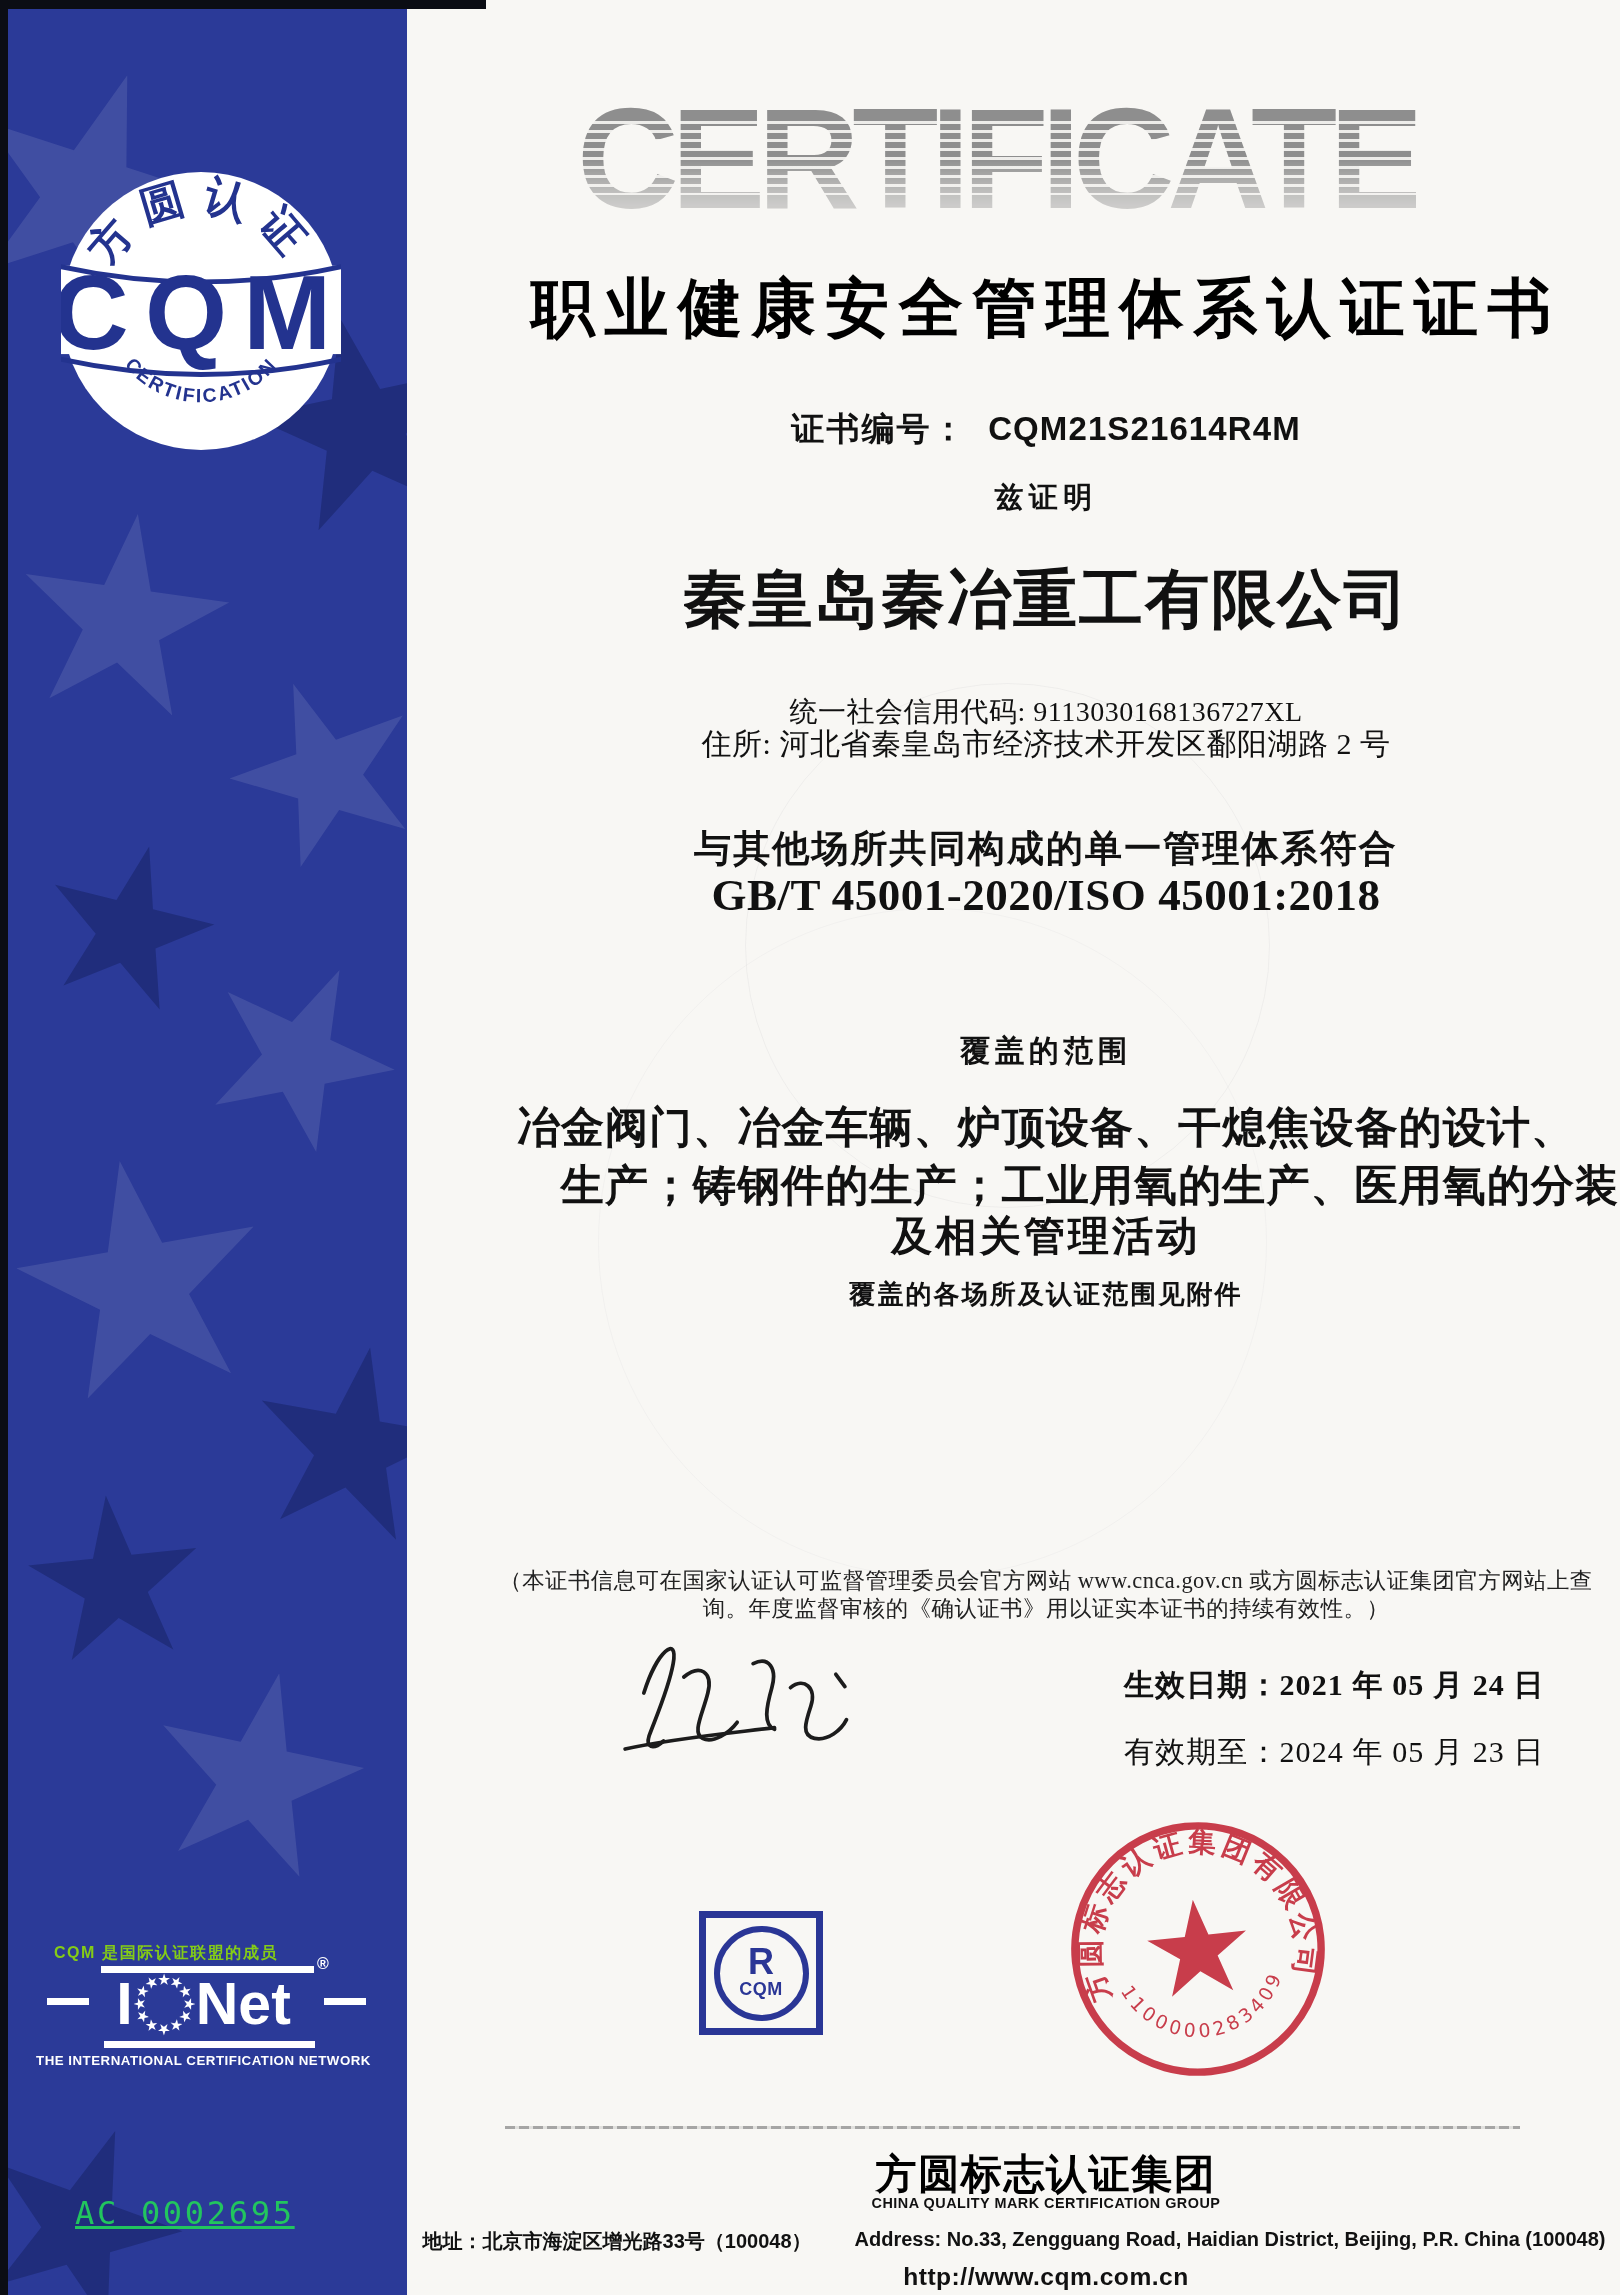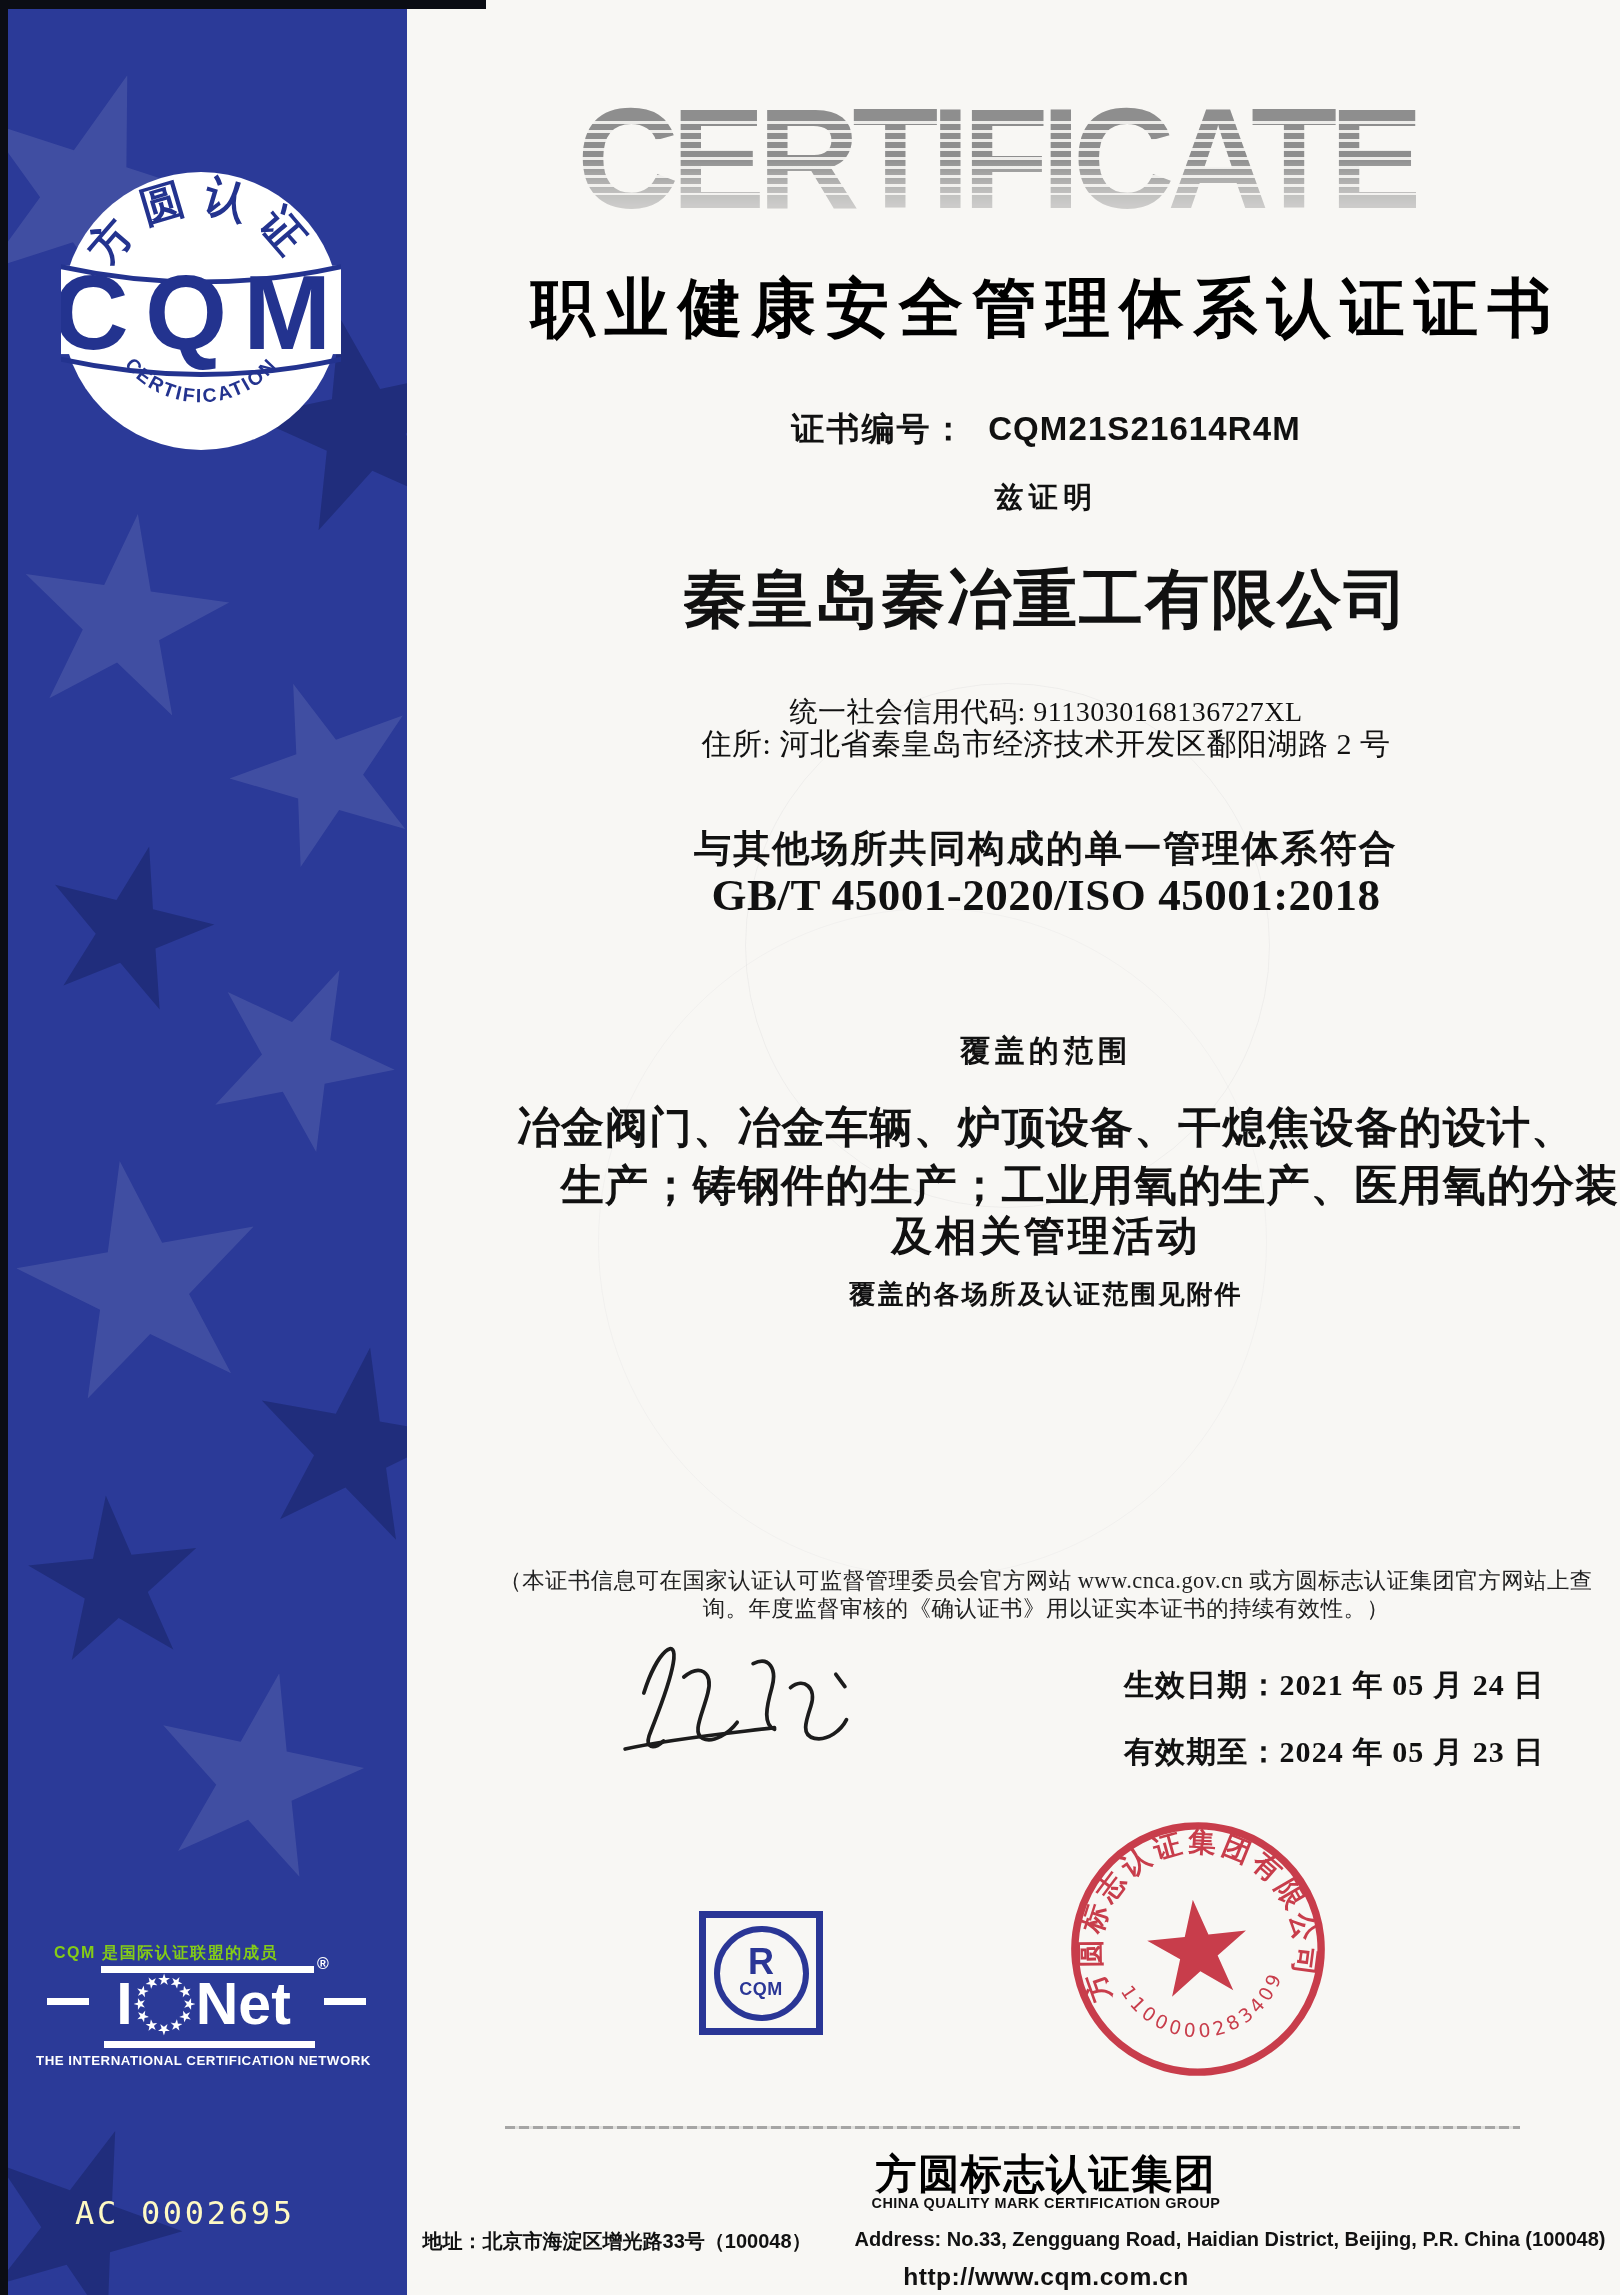--- a/index.html
+++ b/index.html
@@ -33,23 +33,23 @@
     display:flex;align-items:center;justify-content:center;color:#fff;
     font-size:59px;font-weight:700;font-family:"Liberation Sans",sans-serif;}
   .iq-q{display:inline-block;position:relative;width:61px;height:61px;margin:0 1.1px;}
   .iq-q .s{position:absolute;left:50%;top:50%;font-size:13px;color:#fff;
     transform:translate(-50%,-50%) rotate(var(--a)) translateY(-25px);}
   .iq-dash{position:absolute;top:1998px;width:42px;height:7px;background:#fff;}
   .iq-dash.l{left:47px;} .iq-dash.r{left:324px;}
   .iq-bar-bottom{position:absolute;left:104px;top:2041px;width:211px;height:7px;background:#fff;}
   .iq-tagline{position:absolute;left:0;top:2053px;width:407px;text-align:center;
     color:#fff;font-size:13.3px;font-weight:700;letter-spacing:0.5px;}
-  .serial{position:absolute;left:75px;top:2194px;color:#fef9c3;
+  .serial{position:absolute;left:75px;top:2194px;color:#22c55e;
     font-family:"DejaVu Sans Mono","Liberation Mono",monospace;
-    font-size:32px;letter-spacing:2.7px;}
+    font-size:32px;letter-spacing:2.7px;text-decoration:underline;}
   
   .content-line{position:absolute;left:407px;width:1214px;text-align:center;padding-left:32px;}
   .ghost{
     position:absolute;left:577px;top:75px;white-space:nowrap;
     font-size:141px;font-weight:700;letter-spacing:-7.5px;color:#8e8e8e;
     transform:scaleY(1.02);transform-origin:top left;
     -webkit-mask-image:linear-gradient(180deg,#000 0 50%,rgba(0,0,0,.5) 72%,rgba(0,0,0,.15) 100%);
     mask-image:linear-gradient(180deg,#000 0 50%,rgba(0,0,0,.5) 72%,rgba(0,0,0,.15) 100%);
   }
   .ghost-stripes{
@@ -67,21 +67,21 @@
   .standard{top:869px;font-size:45px;font-weight:700;letter-spacing:0.5px;font-family:"Liberation Serif",serif;}
   .scope-head{top:1031px;font-size:30px;font-weight:700;letter-spacing:4.3px;font-family:"Liberation Serif",serif;}
   .scope1{top:1099px;font-size:43px;font-weight:600;letter-spacing:1.1px;font-family:"Liberation Serif",serif;}
   .scope2{top:1157px;font-size:43px;font-weight:600;letter-spacing:1.1px;font-family:"Liberation Serif",serif;margin-left:44px;}
   .scope3{top:1209px;font-size:41px;font-weight:600;letter-spacing:3.2px;font-family:"Liberation Serif",serif;}
   .scope-note{top:1277px;font-size:26px;font-weight:600;letter-spacing:2.1px;font-family:"Liberation Serif",serif;}
   .fine1{top:1565px;font-size:22.4px;font-weight:500;letter-spacing:0.5px;font-family:"Liberation Serif",serif;color:#222;}
   .fine2{top:1593px;font-size:22.4px;font-weight:500;letter-spacing:0.5px;font-family:"Liberation Serif",serif;color:#222;}
   .date1{position:absolute;left:1124px;top:1665px;font-size:30px;font-weight:700;
     letter-spacing:1.1px;font-family:"Liberation Serif",serif;}
-  .date2{position:absolute;left:1124px;top:1732px;font-size:30px;font-weight:700;
+  .date2{position:absolute;left:1124px;top:1732px;font-size:30px;font-weight:400;
     letter-spacing:1.1px;font-family:"Liberation Serif",serif;}
   .signature{position:absolute;left:593px;top:1613px;width:299px;height:176px;}
   
   .rcqm{position:absolute;left:699px;top:1911px;width:110px;height:110px;
     border:7px solid #2a3696;display:flex;align-items:center;justify-content:center;}
   .rcqm-circle{width:83px;height:83px;border:6.4px solid #2a3696;border-radius:50%;
     display:flex;flex-direction:column;align-items:center;justify-content:center;color:#2a3696;}
   .rcqm-r{font-size:36px;font-weight:700;line-height:34px;}
   .rcqm-label{font-size:18px;font-weight:700;letter-spacing:0.5px;line-height:21.4px;}
   .seal{position:absolute;left:1059px;top:1810px;width:278px;height:278px;opacity:.93;}

